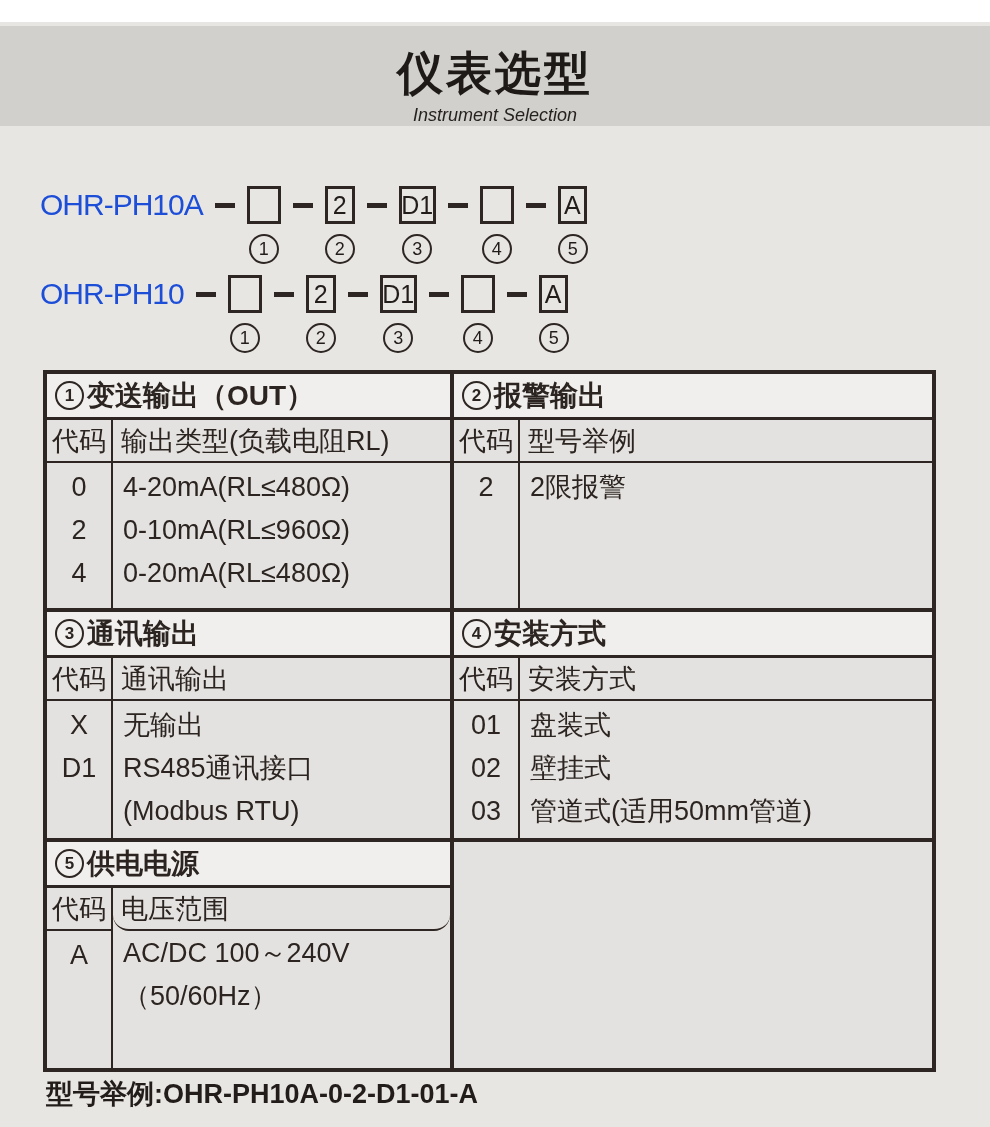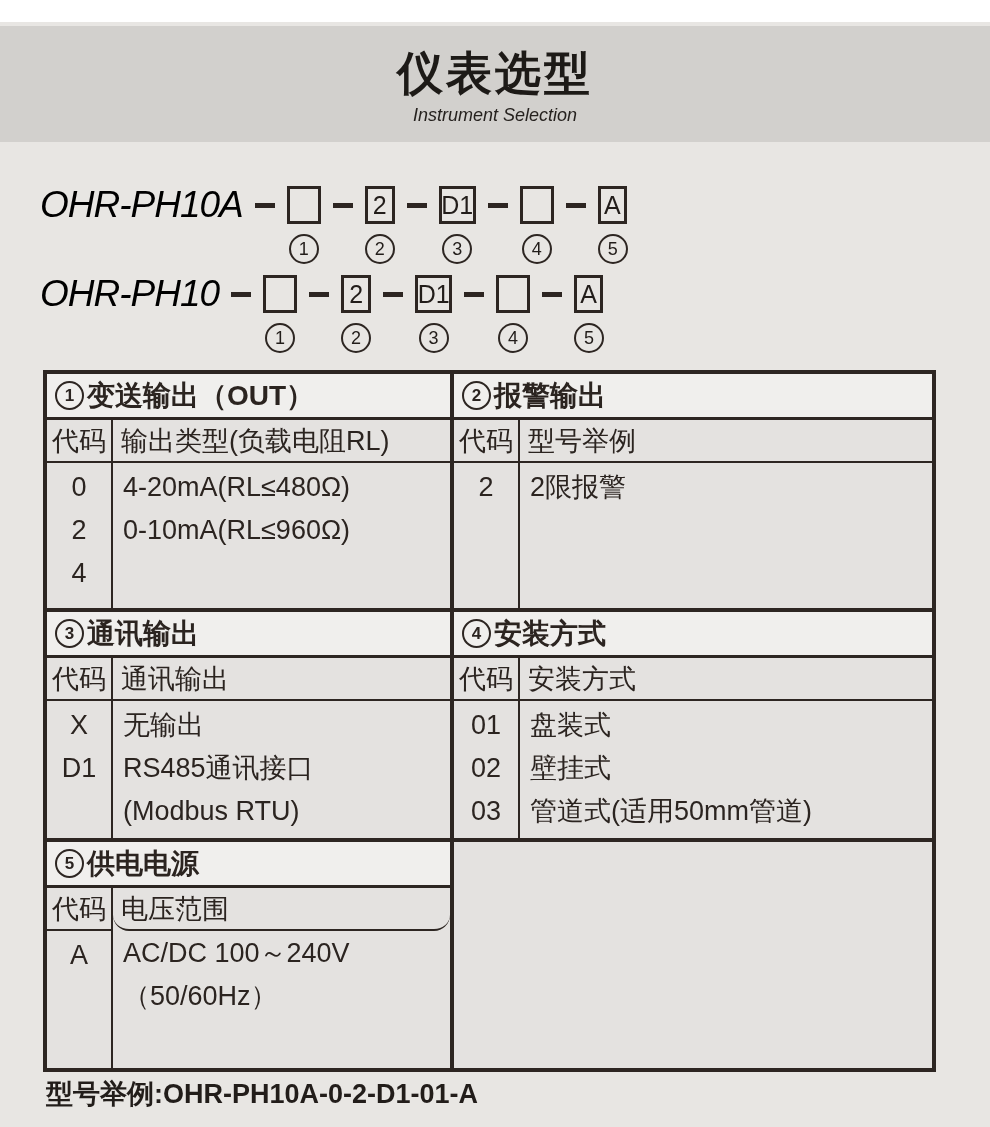--- a/index.html
+++ b/index.html
@@ -7,29 +7,29 @@
     --text:#2b2420;
     --page:#e8e6e3;
     --band:#d2d0cd;
     --cell:#e4e2e0;
     --sechead:#f0efed;
   }
   html,body{margin:0;padding:0;}
   body{font-family:"Liberation Sans","DejaVu Sans",sans-serif;color:var(--text);}
   .page{position:relative;width:990px;height:1127px;background:var(--page);overflow:hidden;}
   .top-strip{position:absolute;left:0;top:0;width:990px;height:22px;background:#ffffff;}
-  .band{position:absolute;left:0;top:26px;width:990px;height:116px;background:var(--band);text-align:center;}
+  .band{position:absolute;left:0;top:26px;width:990px;height:100px;background:var(--band);text-align:center;}
   .band .title{font-size:46px;font-weight:bold;letter-spacing:3px;line-height:62px;margin-top:16px;color:#1d1a17;}
   .band .subtitle{font-size:18px;line-height:20px;margin-top:1px;color:#26221f;font-style:italic;}
 
   
   .model-line{position:absolute;display:flex;align-items:flex-start;}
   .row1{left:40px;top:182px;}
   .row2{left:40px;top:271px;}
-  .mname{font-size:37px;letter-spacing:-1px;line-height:46px;white-space:nowrap;color:#000000;font-style:italic;}
+  .mname{font-size:30px;letter-spacing:-1px;line-height:46px;white-space:nowrap;color:#1d4ed8;}
   .seg{display:flex;flex-direction:column;}
   .seg-top{display:flex;align-items:center;height:46px;}
   .dash{width:20px;height:5px;background:var(--ink);margin:0 12px;}
   .mbox{height:38px;border:3px solid var(--ink);display:flex;align-items:center;justify-content:center;
         font-size:25px;color:#221d1a;box-sizing:border-box;}
   .w-a{width:34px;} .w-b{width:30px;} .w-c{width:37px;} .w-d{width:34px;} .w-e{width:29px;}
   .seg-bot{margin-left:44px;display:flex;justify-content:center;margin-top:6px;}
   .circ{width:26px;height:26px;border:2px solid var(--ink);border-radius:50%;display:flex;
         align-items:center;justify-content:center;font-size:18px;line-height:1;color:#221d1a;}
 
@@ -201,20 +201,21 @@
       </div>
       <div class="data">
         <div class="d-code">
           <div class="line">0</div>
           <div class="line">2</div>
           <div class="line">4</div>
         </div>
         <div class="d-desc">
           <div class="line">4-20mA(RL≤480Ω)</div>
           <div class="line">0-10mA(RL≤960Ω)</div>
+          <div class="line">0-20mA(RL≤480Ω)</div>
         </div>
         <div class="d-code mid">
           <div class="line">2</div>
         </div>
         <div class="d-desc">
           <div class="line">2限报警</div>
         </div>
       </div>
     </div>
 

